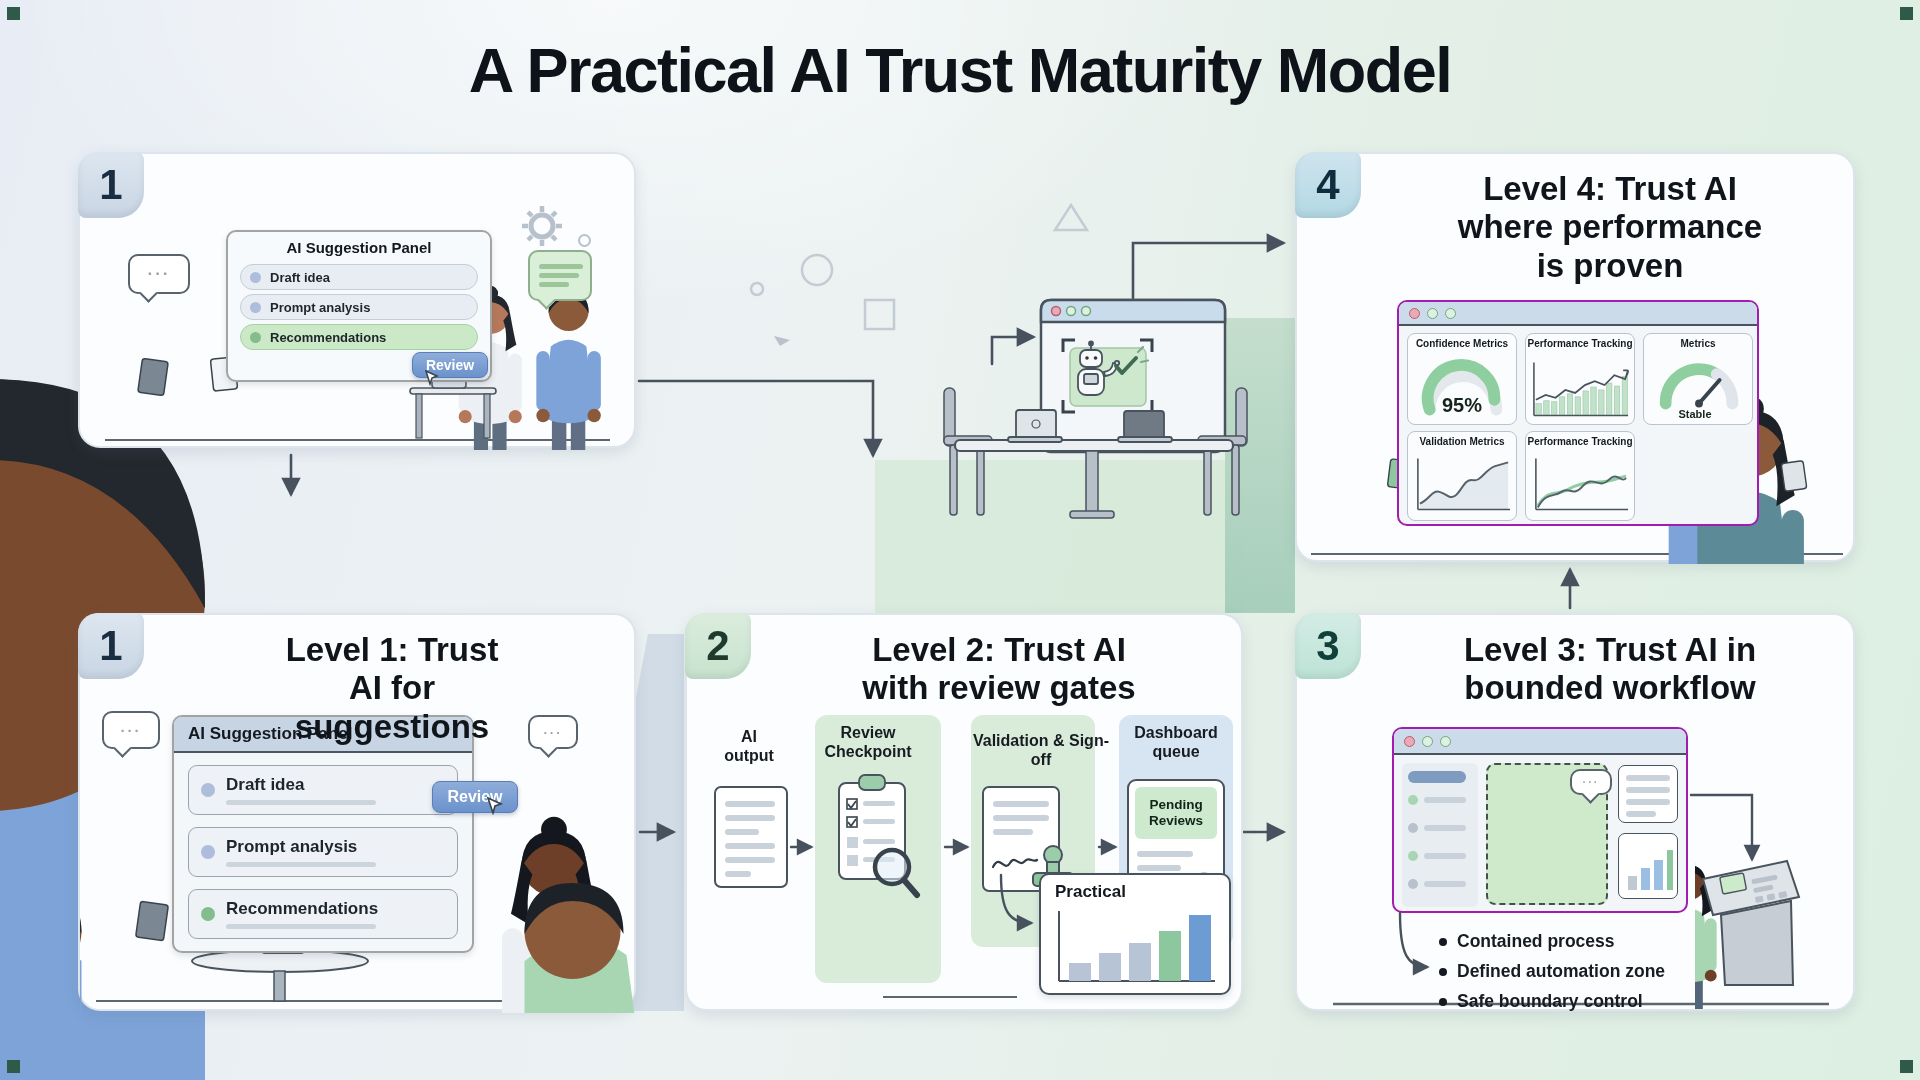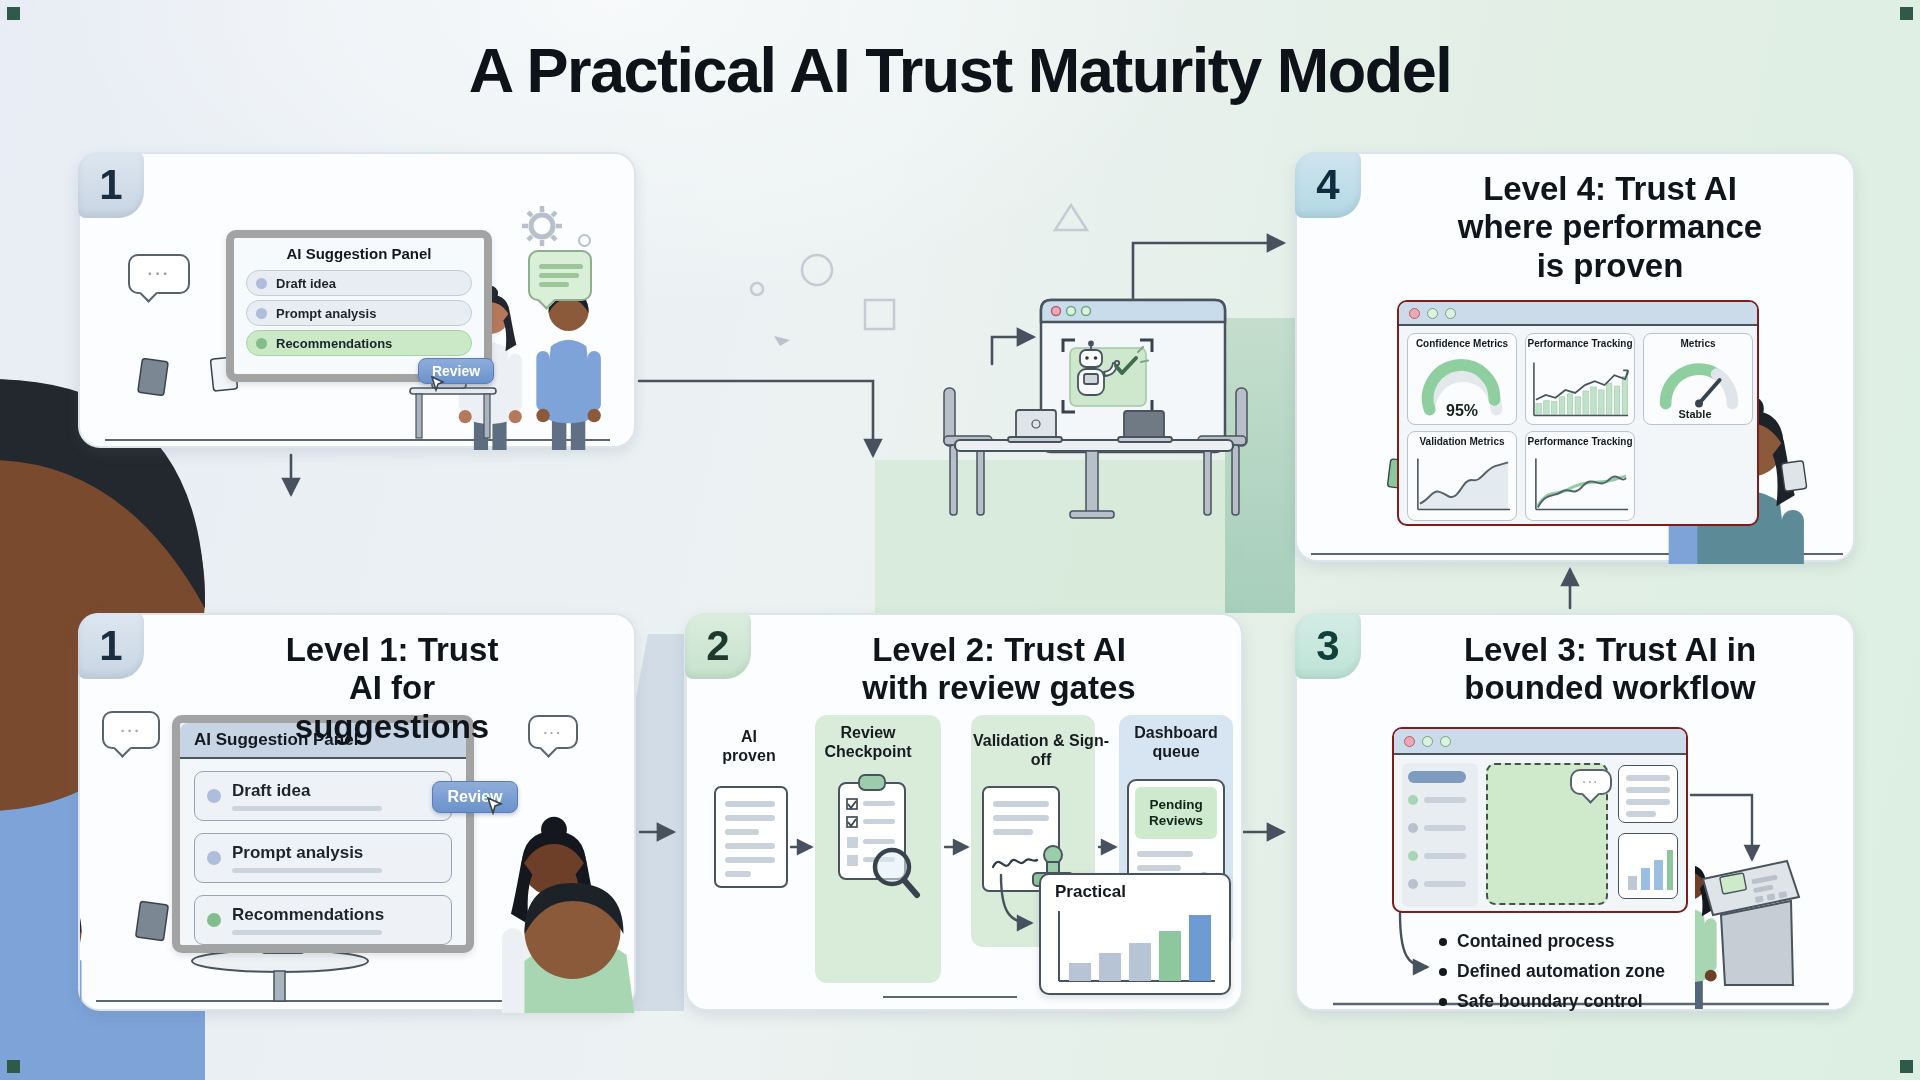--- a/index.html
+++ b/index.html
@@ -27,21 +27,21 @@
   
   .bubble{position:absolute;background:#fff;border:2px solid #59636d;border-radius:10px;z-index:3;
     display:flex;align-items:center;justify-content:center;color:#9aa4ae;font-weight:700;letter-spacing:2px}
   .bubble:after{content:"";position:absolute;left:12px;bottom:-8px;width:11px;height:11px;background:#fff;
     border-right:2px solid #59636d;border-bottom:2px solid #59636d;transform:rotate(45deg)}
   .gbubble{position:absolute;background:#d9efd7;border:2px solid #8fae8d;border-radius:10px;z-index:3;padding:8px 9px}
   .gbubble:after{content:"";position:absolute;left:10px;bottom:-8px;width:11px;height:11px;background:#d9efd7;
     border-right:2px solid #8fae8d;border-bottom:2px solid #8fae8d;transform:rotate(45deg)}
   .gline{height:5px;background:#9cc69a;border-radius:3px;margin:4px 0}
   
-  .sugg-card{position:absolute;background:#f7fafc;border:8px solid #a3a3a3;border-radius:10px;z-index:2;
+  .sugg-card{position:absolute;background:#f7fafc;border:2px solid #a3a3a3;border-radius:10px;z-index:2;
     box-shadow:0 3px 6px rgba(90,110,130,.18)}
   .sugg-head{font-weight:700;color:#14191f;text-align:center}
   .srow{position:absolute;left:12px;right:12px;background:#e7edf3;border:1px solid #c3cdd7;border-radius:13px;
     display:flex;align-items:center;gap:9px;padding:0 9px;font-weight:700;color:#1e242b}
   .srow .dot{width:11px;height:11px;border-radius:50%;background:#aebddb;flex:0 0 auto}
   .srow.green{background:#cbe9c6;border-color:#a6d3a3}
   .srow.green .dot{background:#83bd8c}
   .review-btn{position:absolute;background:linear-gradient(#8fadda,#6b92cc);border:1.5px solid #5a7cb8;
     border-radius:8px;color:#fff;font-weight:700;text-align:center;z-index:4;box-shadow:0 2px 4px rgba(60,80,120,.3)}
   .cursor{position:absolute;z-index:5}
@@ -58,21 +58,21 @@
   .colbg.b{background:#d7e5f2}
   .collabel{position:absolute;z-index:3;font-size:16px;font-weight:700;color:#171c22;text-align:center;line-height:1.2}
   .pending-card{position:absolute;background:#fff;border:2px solid #49535d;border-radius:9px;z-index:3}
   .pending-head{position:absolute;left:6px;top:6px;right:6px;height:52px;background:#cdeacf;border-radius:6px;
     display:flex;align-items:center;justify-content:center;text-align:center;font-size:13.5px;font-weight:700;color:#14241a;line-height:1.15}
   .gray-bar{position:absolute;height:6px;background:#c9d2da;border-radius:3px}
   .dash-card{position:absolute;background:#fff;border:2px solid #49535d;border-radius:10px;z-index:4;
     box-shadow:0 3px 7px rgba(90,110,130,.2)}
   .dash-label{position:absolute;left:14px;top:7px;font-size:17px;font-weight:700;color:#14191f}
   
-  .browser{position:absolute;background:#f2f6f9;border:2px solid #7f1d1d;border-radius:10px;overflow:hidden;z-index:2}
+  .browser{position:absolute;background:#f2f6f9;border:2px solid #a21caf;border-radius:10px;overflow:hidden;z-index:2}
   .tbar{position:absolute;left:0;right:0;top:0;background:#ccdbea;border-bottom:2px solid #49535d;display:flex;align-items:center;gap:7px;padding-left:10px}
   .tdot{width:11px;height:11px;border-radius:50%;border:1.5px solid #6aa97a;background:#dff0e2}
   .tdot.red{border-color:#c05a6e;background:#e8aab6}
   .b3row{display:flex;align-items:center;gap:10px;margin-bottom:9px}
   .b3dot{width:8px;height:8px;border-radius:50%;background:#14191f;flex:0 0 auto}
   .b3txt{font-size:17.5px;font-weight:700;color:#171c22}
   .dashzone{position:absolute;background:#cfeacb;border:2.5px dashed #45504a;border-radius:9px;z-index:2}
   .minicard{position:absolute;background:#fff;border:1.5px solid #49535d;border-radius:7px;z-index:2}
   
   .l4card{position:absolute;background:#fbfcfd;border:1.5px solid #b9c4ce;border-radius:8px;z-index:2}
@@ -306,21 +306,21 @@
         <span class="tdot"></span>
         <span class="tdot"></span>
       </div>
 
       <div class="l4card" style="left:8px;top:31px;width:110px;height:92px">
         <div class="l4label">Confidence Metrics</div>
         <svg style="position:absolute;left:4px;top:18px" width="102" height="70" viewBox="0 0 104 70">
           <path d="M18,58 A34,34 0 1 1 86,58" stroke="#e2e8ec" stroke-width="12" fill="none" stroke-linecap="round"></path>
           <path d="M18,58 A34,34 0 1 1 84,48" stroke="#8fcf9f" stroke-width="12" fill="none" stroke-linecap="round"></path>
         </svg>
-        <div class="l4value" style="left:0;right:0;top:68px;text-align:center;font-size:16px">95%</div>
+        <div class="l4value" style="left:0;right:0;top:60px;text-align:center;font-size:20px">95%</div>
       </div>
       <div class="l4card" style="left:126px;top:31px;width:110px;height:92px">
         <div class="l4label">Performance Tracking</div>
         <svg style="position:absolute;left:4px;top:22px" width="102" height="64" viewBox="0 0 104 64">
           <g fill="#bfe2c8" stroke="#9cc4a6" stroke-width="0.6">
             <rect x="6" y="48" width="5.5" height="12"></rect>
               <rect x="14" y="45" width="5.5" height="15"></rect>
             <rect x="22" y="46" width="5.5" height="14"></rect>
               <rect x="30" y="41" width="5.5" height="19"></rect>
             <rect x="38" y="38" width="5.5" height="22"></rect>
@@ -441,21 +441,21 @@
   <div class="panel" style="left:685px;top:613px;width:558px;height:398px">
     <div class="badge green">2</div>
     <div class="ptitle">
         <div style="width:300px">Level 2: Trust AI with review gates</div>
       </div>
 
     <div class="colbg g" style="left:128px;top:100px;width:126px;height:268px"></div>
     <div class="colbg g" style="left:284px;top:100px;width:124px;height:232px"></div>
     <div class="colbg b" style="left:432px;top:100px;width:114px;height:232px"></div>
 
-    <div class="collabel" style="left:30px;top:112px;width:64px">AI proven</div>
+    <div class="collabel" style="left:30px;top:112px;width:64px">AI output</div>
     <div class="collabel" style="left:128px;top:108px;width:106px">Review Checkpoint</div>
     <div class="collabel" style="left:284px;top:116px;width:140px">Validation &amp; Sign-off</div>
     <div class="collabel" style="left:432px;top:108px;width:114px">Dashboard queue</div>
 
     <div class="pending-card" style="left:440px;top:164px;width:98px;height:128px">
       <div class="pending-head">Pending Reviews</div>
       <div class="gray-bar" style="left:8px;top:70px;width:56px"></div>
       <div class="gray-bar" style="left:8px;top:84px;width:44px"></div>
       <svg class="abs" style="left:60px;top:90px" width="30" height="30">
         <circle cx="15" cy="15" r="12.5" fill="#8cc79d" stroke="#5e9970" stroke-width="1.8"></circle>

